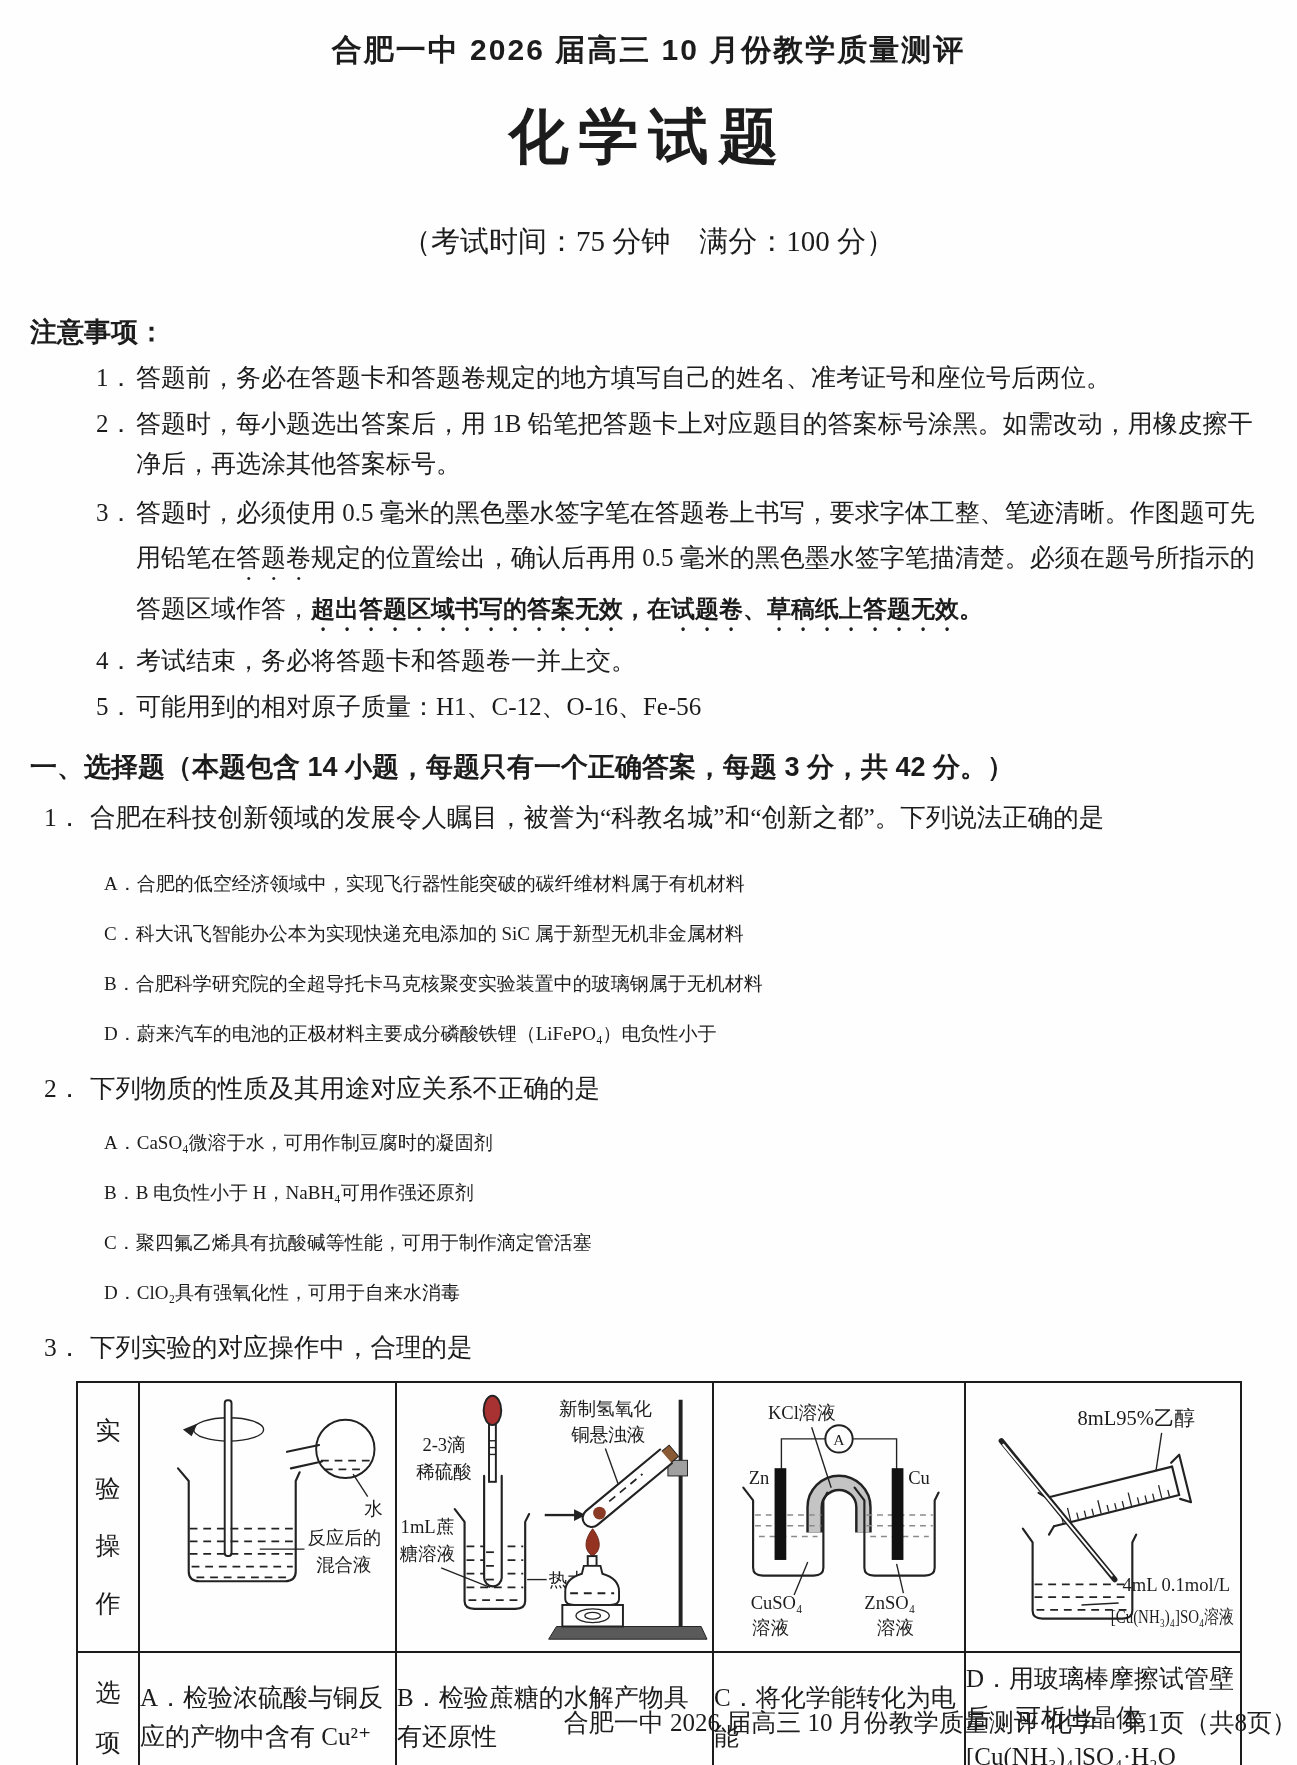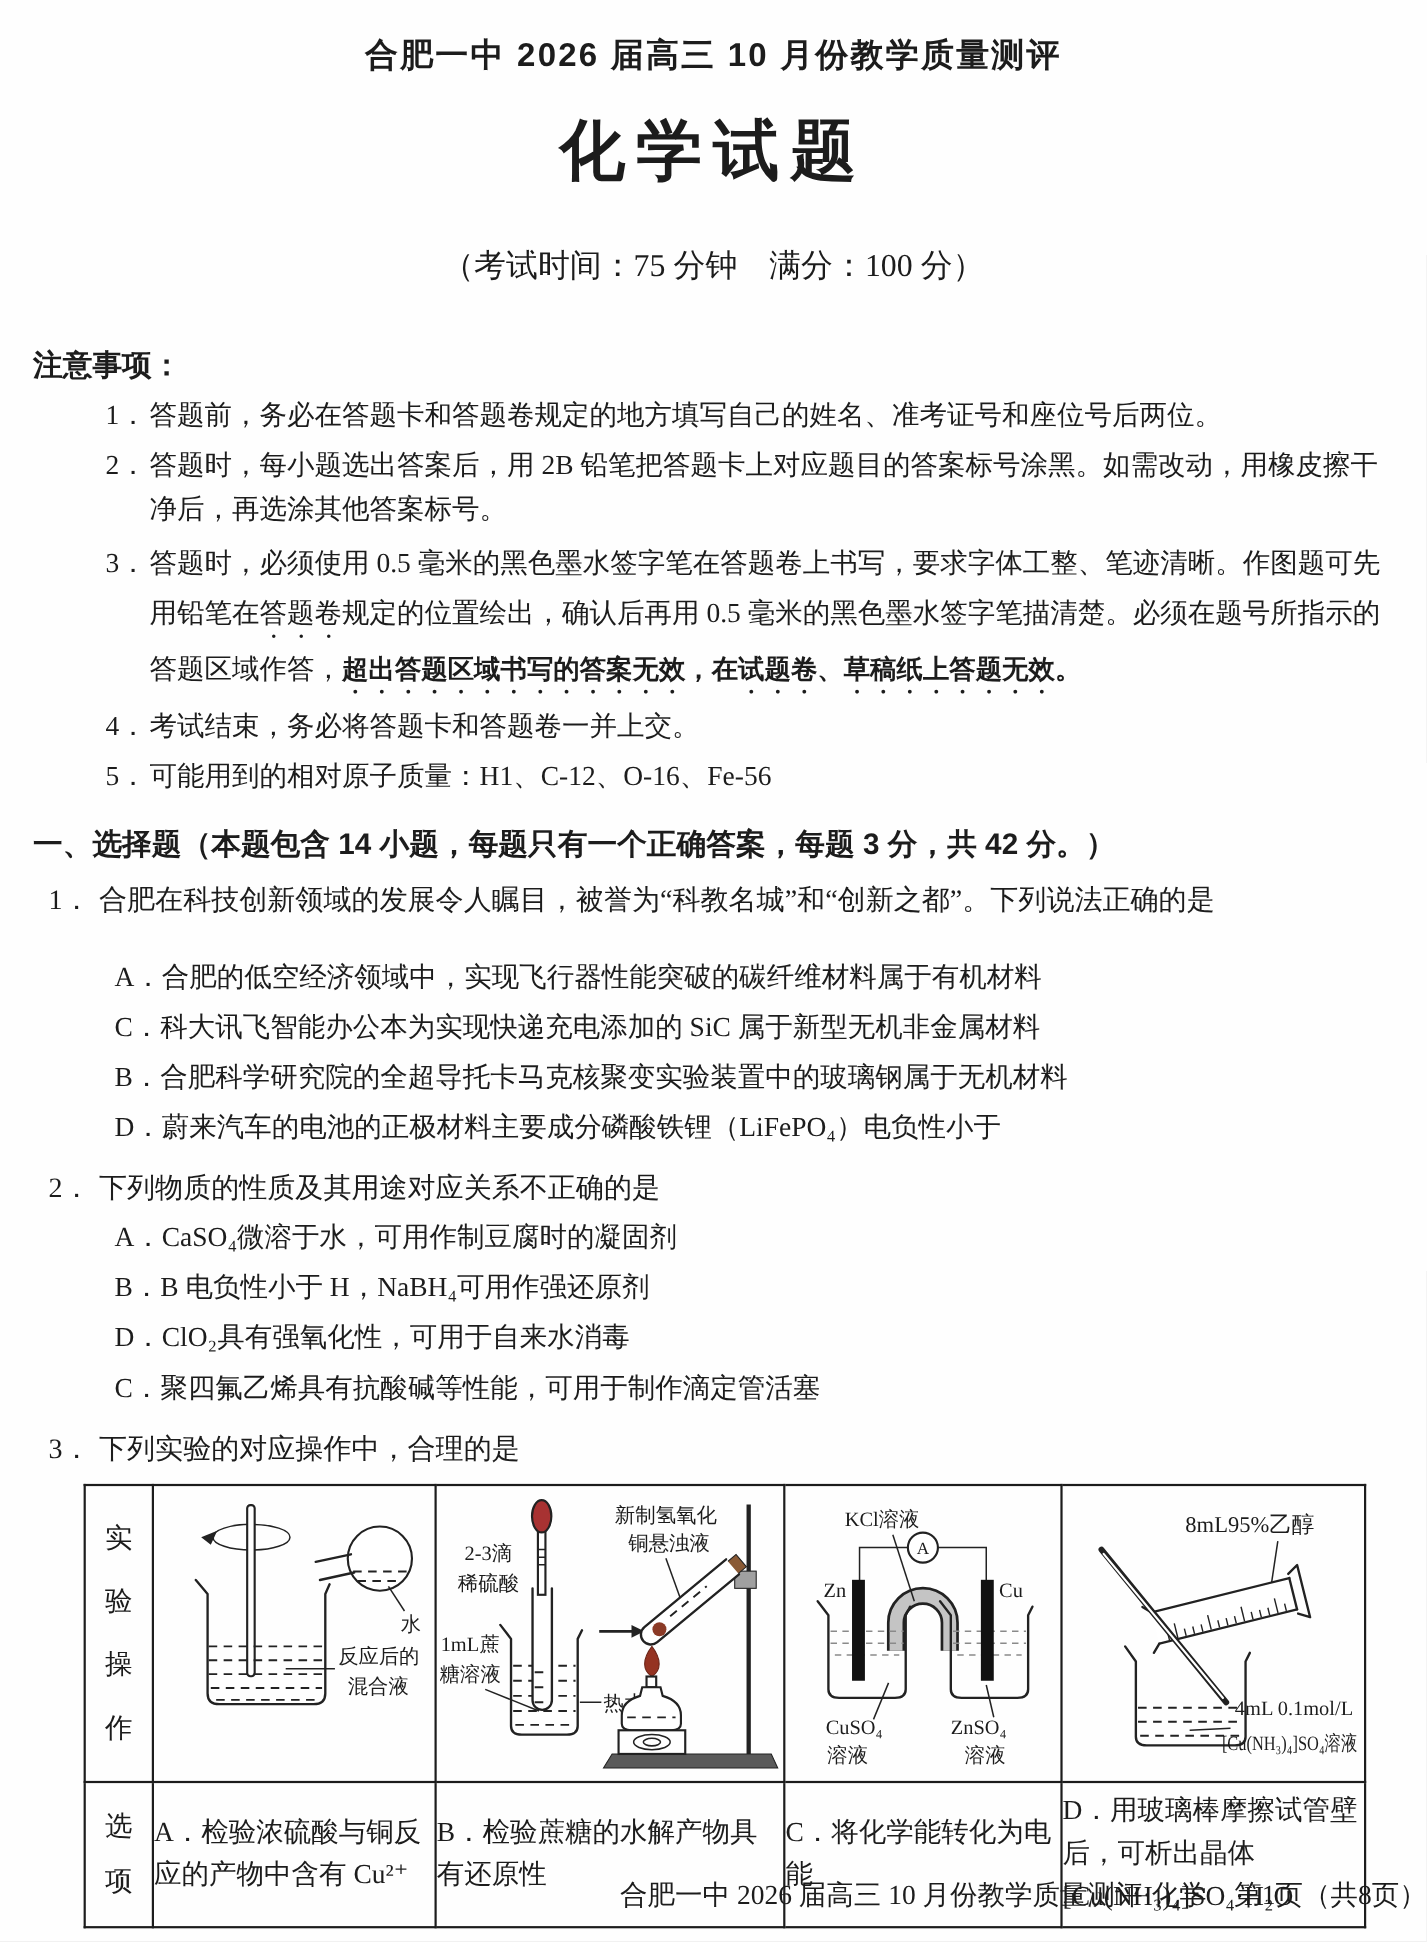--- a/index.html
+++ b/index.html
@@ -26,21 +26,21 @@
     -webkit-text-emphasis:filled dot;-webkit-text-emphasis-position:under;
     text-emphasis:filled dot;text-emphasis-position:under right;
   }
   .sec-h{font-family:"Liberation Sans","DejaVu Sans",sans-serif;font-weight:700;
     font-size:27px;margin-top:22px;}
   .q{margin-top:13px;}
   .q-stem{display:flex;font-size:25.5px;line-height:1.6;margin-left:14px;}
   .q-num{width:46px;flex:0 0 auto;}
   .q-opts{margin-left:74px;}
   .q-opts.gap{margin-top:30px;}
-  .q-opt{font-size:25px;line-height:1.63;margin:5px 0;}
+  .q-opt{font-size:19px;line-height:1.63;margin:19px 0;}
   
   table.exp{border-collapse:collapse;margin:12px 0 0 46px;table-layout:fixed;}
   table.exp td{border:2.5px solid #1c1c1c;vertical-align:middle;padding:0;}
   td.vcell{text-align:center;}
   .vlabel{width:1.05em;margin:0 auto;word-break:break-all;font-size:25px;
     line-height:2.3;text-align:center;}
   .vlabel.short{line-height:2.0;}
   td.dcell{vertical-align:middle;}
   td.dcell svg{display:block;margin:0 auto;}
   td.ocell{font-size:25px;line-height:1.55;padding:10px 12px;vertical-align:middle;}
@@ -65,21 +65,21 @@
 
   <div class="notices-h">注意事项：</div>
 
   <div class="nlist">
     <div class="nitem">
       <span class="nnum">1．</span>
       <span class="ntext">答题前，务必在答题卡和答题卷规定的地方填写自己的姓名、准考证号和座位号后两位。</span>
     </div>
     <div class="nitem">
       <span class="nnum">2．</span>
-      <span class="ntext">答题时，每小题选出答案后，用 2B 铅笔把答题卡上对应题目的答案标号涂黑。如需改动，用橡皮擦干净后，再选涂其他答案标号。</span>
+      <span class="ntext">答题时，每小题选出答案后，用 1B 铅笔把答题卡上对应题目的答案标号涂黑。如需改动，用橡皮擦干净后，再选涂其他答案标号。</span>
     </div>
     <div class="nitem tall">
       <span class="nnum">3．</span>
       <span class="ntext"><span>答题时，必须使用 0.5 毫米的黑色墨水签字笔在答题卷上书写，要求字体工整、笔迹清晰。作图题可先用铅笔在</span><span class="dots">答题卷</span><span>规定的位置绘出，确认后再用 0.5 毫米的黑色墨水签字笔描清楚。必须在题号所指示的答题区域作答，</span><span class="bold dots">超出答题区域书写的答案无效</span><span class="bold">，在</span><span class="bold dots">试题卷</span><span class="bold">、</span><span class="bold dots">草稿纸上答题无效</span><span class="bold">。</span></span>
     </div>
     <div class="nitem">
       <span class="nnum">4．</span>
       <span class="ntext">考试结束，务必将答题卡和答题卷一并上交。</span>
     </div>
     <div class="nitem">
@@ -104,22 +104,22 @@
   </div>
 
   <div class="q">
     <div class="q-stem">
       <span class="q-num">2．</span>
       <span>下列物质的性质及其用途对应关系不正确的是</span>
     </div>
     <div class="q-opts">
       <div class="q-opt">A．CaSO₄微溶于水，可用作制豆腐时的凝固剂</div>
       <div class="q-opt">B．B 电负性小于 H，NaBH₄可用作强还原剂</div>
+      <div class="q-opt">C．聚四氟乙烯具有抗酸碱等性能，可用于制作滴定管活塞</div>
       <div class="q-opt">D．ClO₂具有强氧化性，可用于自来水消毒</div>
-      <div class="q-opt">C．聚四氟乙烯具有抗酸碱等性能，可用于制作滴定管活塞</div>
     </div>
   </div>
 
   <div class="q">
     <div class="q-stem">
       <span class="q-num">3．</span>
       <span>下列实验的对应操作中，合理的是</span>
     </div>
   </div>
 

